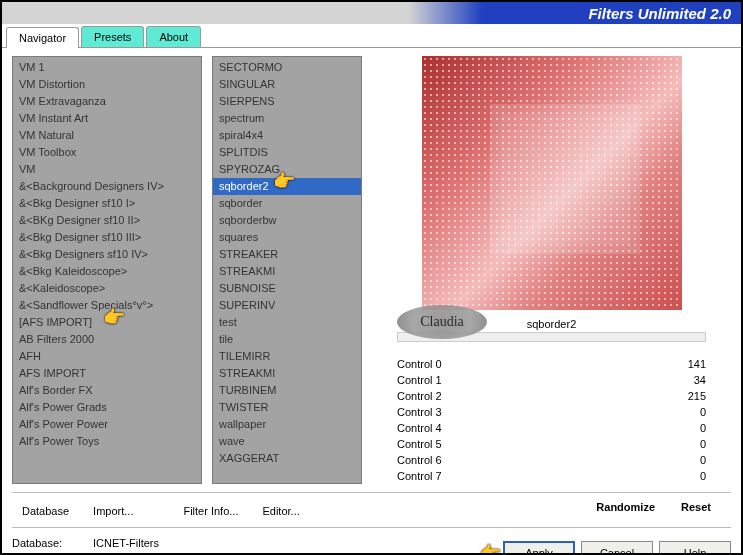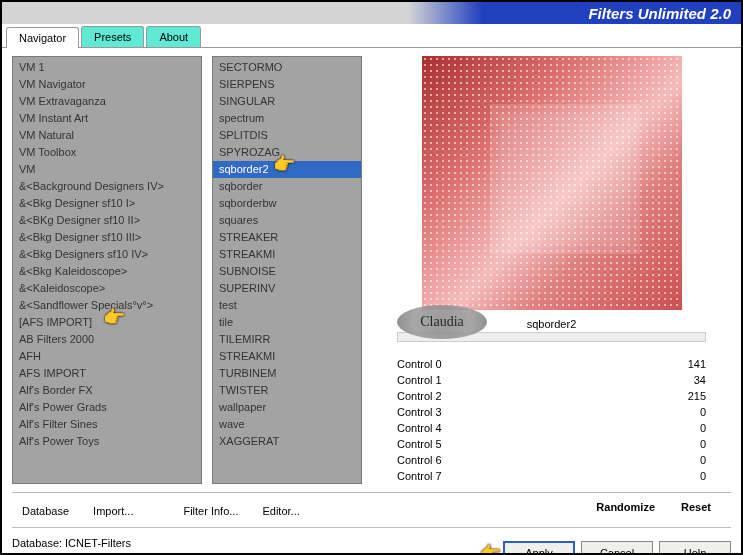--- a/index.html
+++ b/index.html
@@ -22,21 +22,21 @@
 .preview-label { text-align: center; padding: 2px 0; }
 .mini-bar { height: 10px; background: #eee; border: 1px solid #ccc; margin: 0 25px 8px; }
 .controls { padding: 6px 25px 0; }
 .ctrl-row { display: flex; justify-content: space-between; padding: 2px 0; gap: 12px; }
 .toolbar-row { display: flex; padding: 4px 10px 2px; gap: 4px; }
 .tool-btn { font-weight: normal; padding: 4px 10px; cursor: pointer; }
 .right-tools { margin-left: auto; display:flex; gap: 26px; font-weight:bold; padding-right:20px; }
 .divider { border-top: 1px solid #bbb; margin: 4px 10px; }
 .footer { display: flex; align-items: flex-end; padding: 4px 10px 6px; }
 .status-lines { line-height: 14px; }
-.status-label { display:inline-block; width:53px; }
+.status-label { display:inline-block; width:81px; }
 .buttons { margin-left: auto; display: flex; gap: 6px; }
 .btn { min-width: 72px; height: 23px; background: #f0f0ea; border: 1px solid #888; cursor: pointer; font-size: 11px; display:flex; align-items:center; justify-content:center; position:relative; }
 .btn.default { border: 2px solid #2a5fc7; }
 .hand { position: absolute; width: 24px; height: 20px; pointer-events: none; z-index: 5; }
 .hand::before { content:"👉"; font-size:18px; position:absolute; left:0; top:-2px; filter: drop-shadow(0 0 1px #000); }
 ::-webkit-scrollbar { width: 16px; }
 ::-webkit-scrollbar-track { background: #f0f0f0; border-left:1px solid #ccc; }
 ::-webkit-scrollbar-thumb { background: #c8c8c8; border:1px solid #888; }
 .watermark { position:absolute; left:395px; top:303px; width:90px; height:34px; background: radial-gradient(circle,#888 0%,#999 60%,#777 100%); border-radius:50%/50%; font-family: cursive; font-size:14px; color:#000; display:flex; align-items:center; justify-content:center; opacity:.85; z-index:10; }
 </style>
@@ -49,48 +49,49 @@
 
 <div class="tabs">
   <div class="tab active">Navigator</div>
   <div class="tab">Presets</div>
   <div class="tab">About</div>
 </div>
 
 <div class="main">
   <div class="list-col list1" id="cat-list">
       <div class="list-item">VM 1</div>
-      <div class="list-item">VM Navigator</div>
+      <div class="list-item">VM Distortion</div>
       <div class="list-item">VM Extravaganza</div>
       <div class="list-item">VM Instant Art</div>
       <div class="list-item">VM Natural</div>
       <div class="list-item">VM Toolbox</div>
       <div class="list-item">VM</div>
       <div class="list-item">&amp;&lt;Background Designers IV&gt;</div>
       <div class="list-item">&amp;&lt;Bkg Designer sf10 I&gt;</div>
       <div class="list-item">&amp;&lt;BKg Designer sf10 II&gt;</div>
       <div class="list-item">&amp;&lt;Bkg Designer sf10 III&gt;</div>
       <div class="list-item">&amp;&lt;Bkg Designers sf10 IV&gt;</div>
       <div class="list-item">&amp;&lt;Bkg Kaleidoscope&gt;</div>
       <div class="list-item">&amp;&lt;Kaleidoscope&gt;</div>
       <div class="list-item">&amp;&lt;Sandflower Specials°v°&gt;</div>
       <div class="list-item">[AFS IMPORT]<span class="hand" style="left: 90px; top: -2px;"></span></div>
       <div class="list-item">AB Filters 2000</div>
       <div class="list-item">AFH</div>
       <div class="list-item">AFS IMPORT</div>
       <div class="list-item">Alf's Border FX</div>
       <div class="list-item">Alf's Power Grads</div>
-      <div class="list-item">Alf's Filter Sines</div>
+      <div class="list-item">Alf's Power Power</div>
       <div class="list-item">Alf's Power Toys</div>
     </div>
   <div class="list-col list2" id="flt-list">
       <div class="list-item">SECTORMO</div>
+      <div class="list-item">SINGULAR</div>
       <div class="list-item">SIERPENS</div>
-      <div class="list-item">SINGULAR</div>
       <div class="list-item">spectrum</div>
+      <div class="list-item">spiral4x4</div>
       <div class="list-item">SPLITDIS</div>
       <div class="list-item">SPYROZAG</div>
       <div class="list-item selected">sqborder2<span class="hand" style="left: 60px; top: -2px;"></span></div>
       <div class="list-item">sqborder</div>
       <div class="list-item">sqborderbw</div>
       <div class="list-item">squares</div>
       <div class="list-item">STREAKER</div>
       <div class="list-item">STREAKMI</div>
       <div class="list-item">SUBNOISE</div>
       <div class="list-item">SUPERINV</div>

